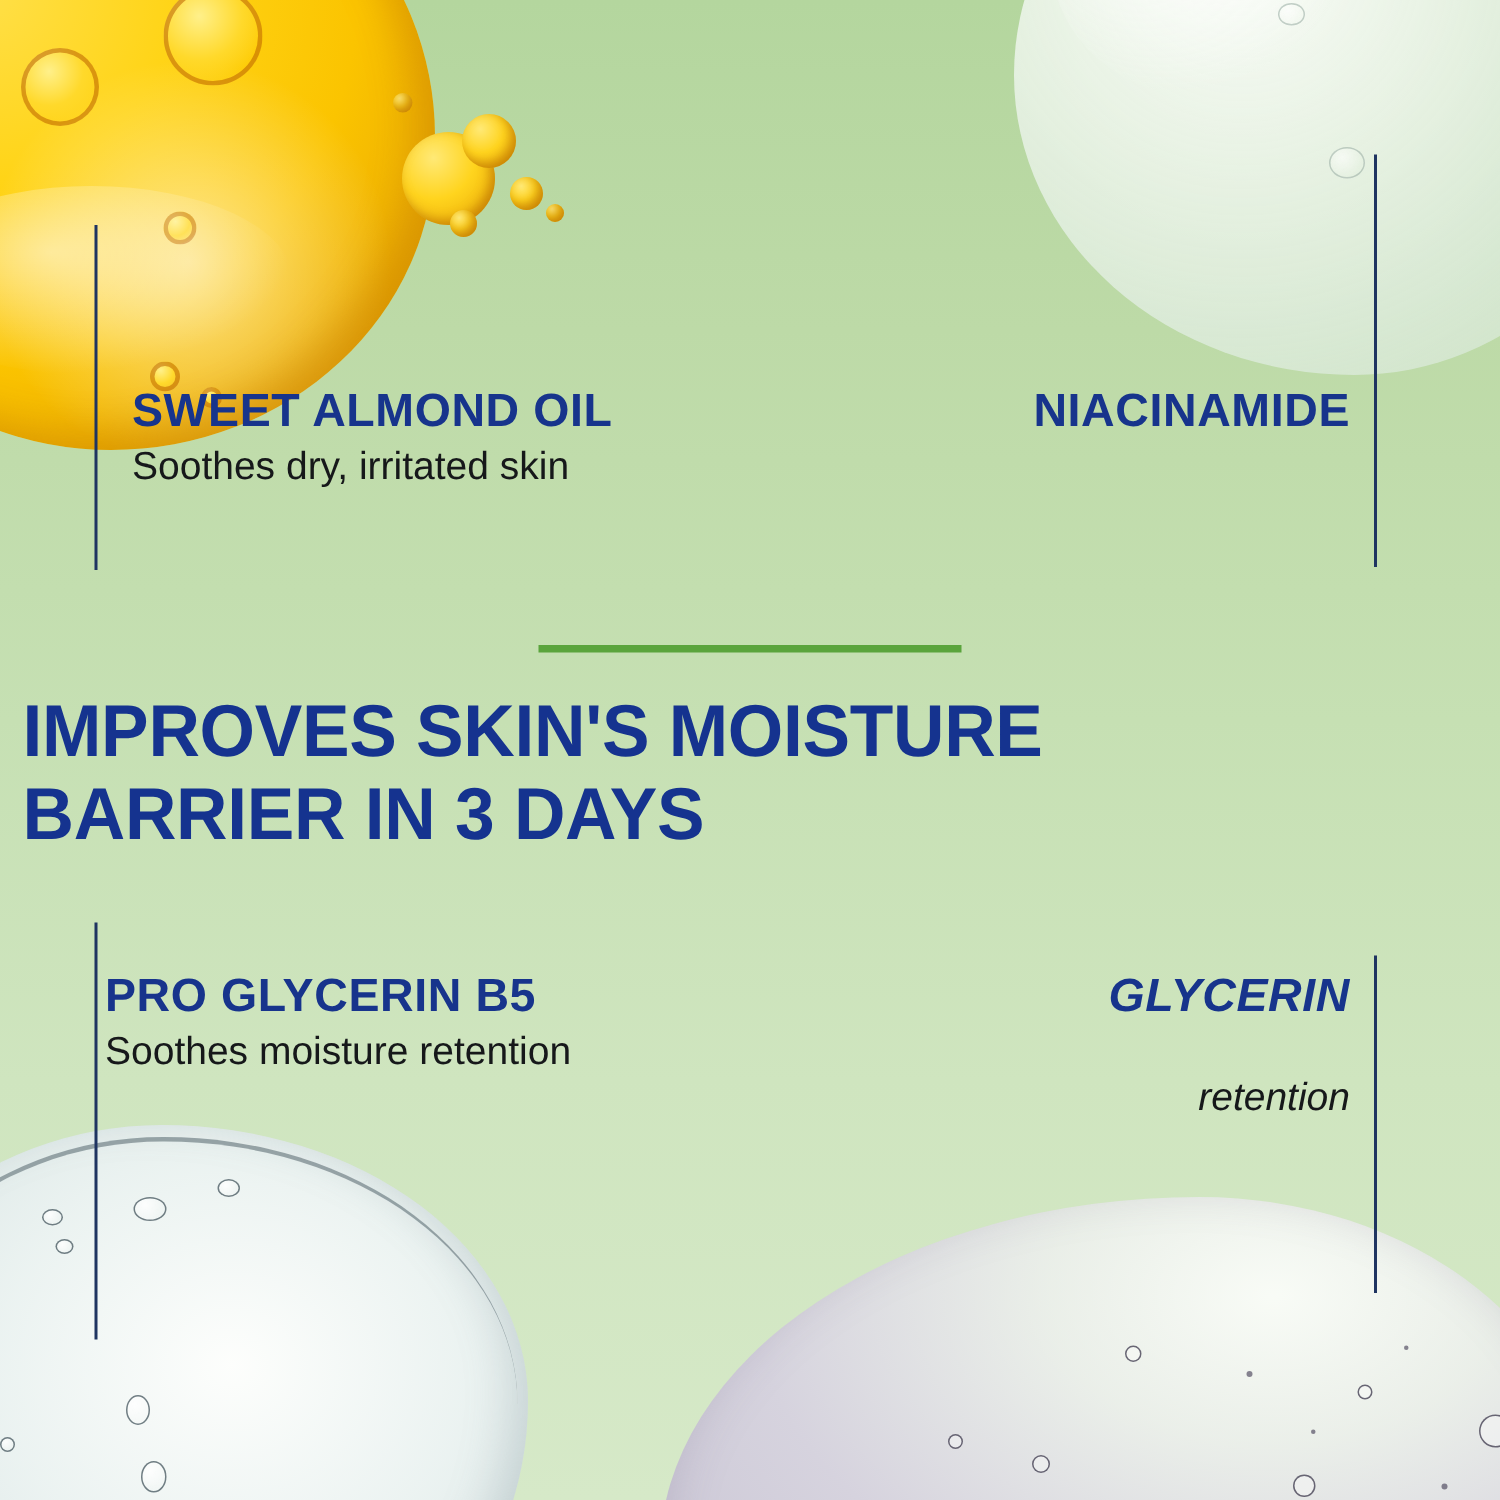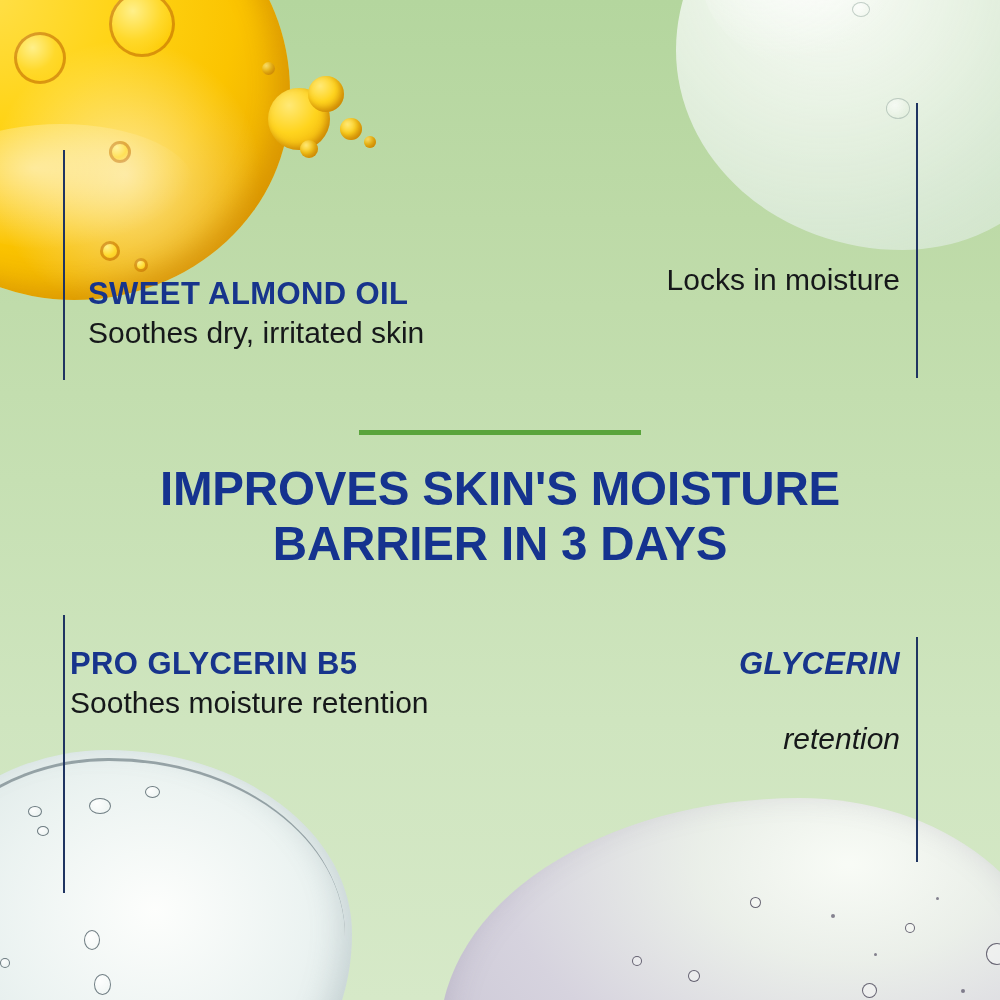--- a/index.html
+++ b/index.html
@@ -157,39 +157,39 @@
     color: #17348c;
     font-weight: 700;
     font-size: 31px;
     letter-spacing: 0.4px;
     line-height: 1.06;
     margin: 0;
     white-space: nowrap;
   }
   .callout .ing-desc {
     color: #16181a;
-    font-size: 30px;
+    font-size: 26px;
     line-height: 1.2;
     margin: 4px 0 0 0;
     font-weight: 400;
   }
   .align-right { text-align: right; }
 
-  #callout-almond   { left: 88px;  top: 258px; margin-top: 20px; }
+  #callout-almond   { left: 88px;  top: 258px; }
   #callout-niacin   { right: 100px; top: 258px; }
   #callout-b5       { left: 70px;  top: 648px; }
   #callout-glycerin { right: 100px; top: 648px; font-style: italic; }
 
   
   #headline-block {
     position: absolute;
     left: 0;
     right: 0;
     top: 430px;
-    text-align: center;
+    text-align: left;
   }
   #accent-rule {
     width: 282px;
     height: 5px;
     background: #5aa43c;
     margin: 0 auto;
   }
   #headline {
     margin: 26px 0 0 0;
     color: #15338f;
@@ -261,21 +261,21 @@
   <div class="rule" id="rule-niacin"></div>
   <div class="rule" id="rule-b5"></div>
   <div class="rule" id="rule-glycerin"></div>
 
   <div class="callout" id="callout-almond">
     <p class="ing-name">SWEET ALMOND OIL</p>
     <p class="ing-desc">Soothes dry, irritated skin</p>
   </div>
 
   <div class="callout align-right" id="callout-niacin">
-    <p class="ing-desc">Locks in moisture</p>
+    <p class="ing-name">NIACINAMIDE</p>
   </div>
 
   <div id="headline-block">
     <div id="accent-rule"></div>
     <h1 id="headline">
       <span class="hl-line">IMPROVES SKIN'S MOISTURE</span>
       <span class="hl-line">BARRIER IN 3 DAYS</span>
     </h1>
   </div>
 

